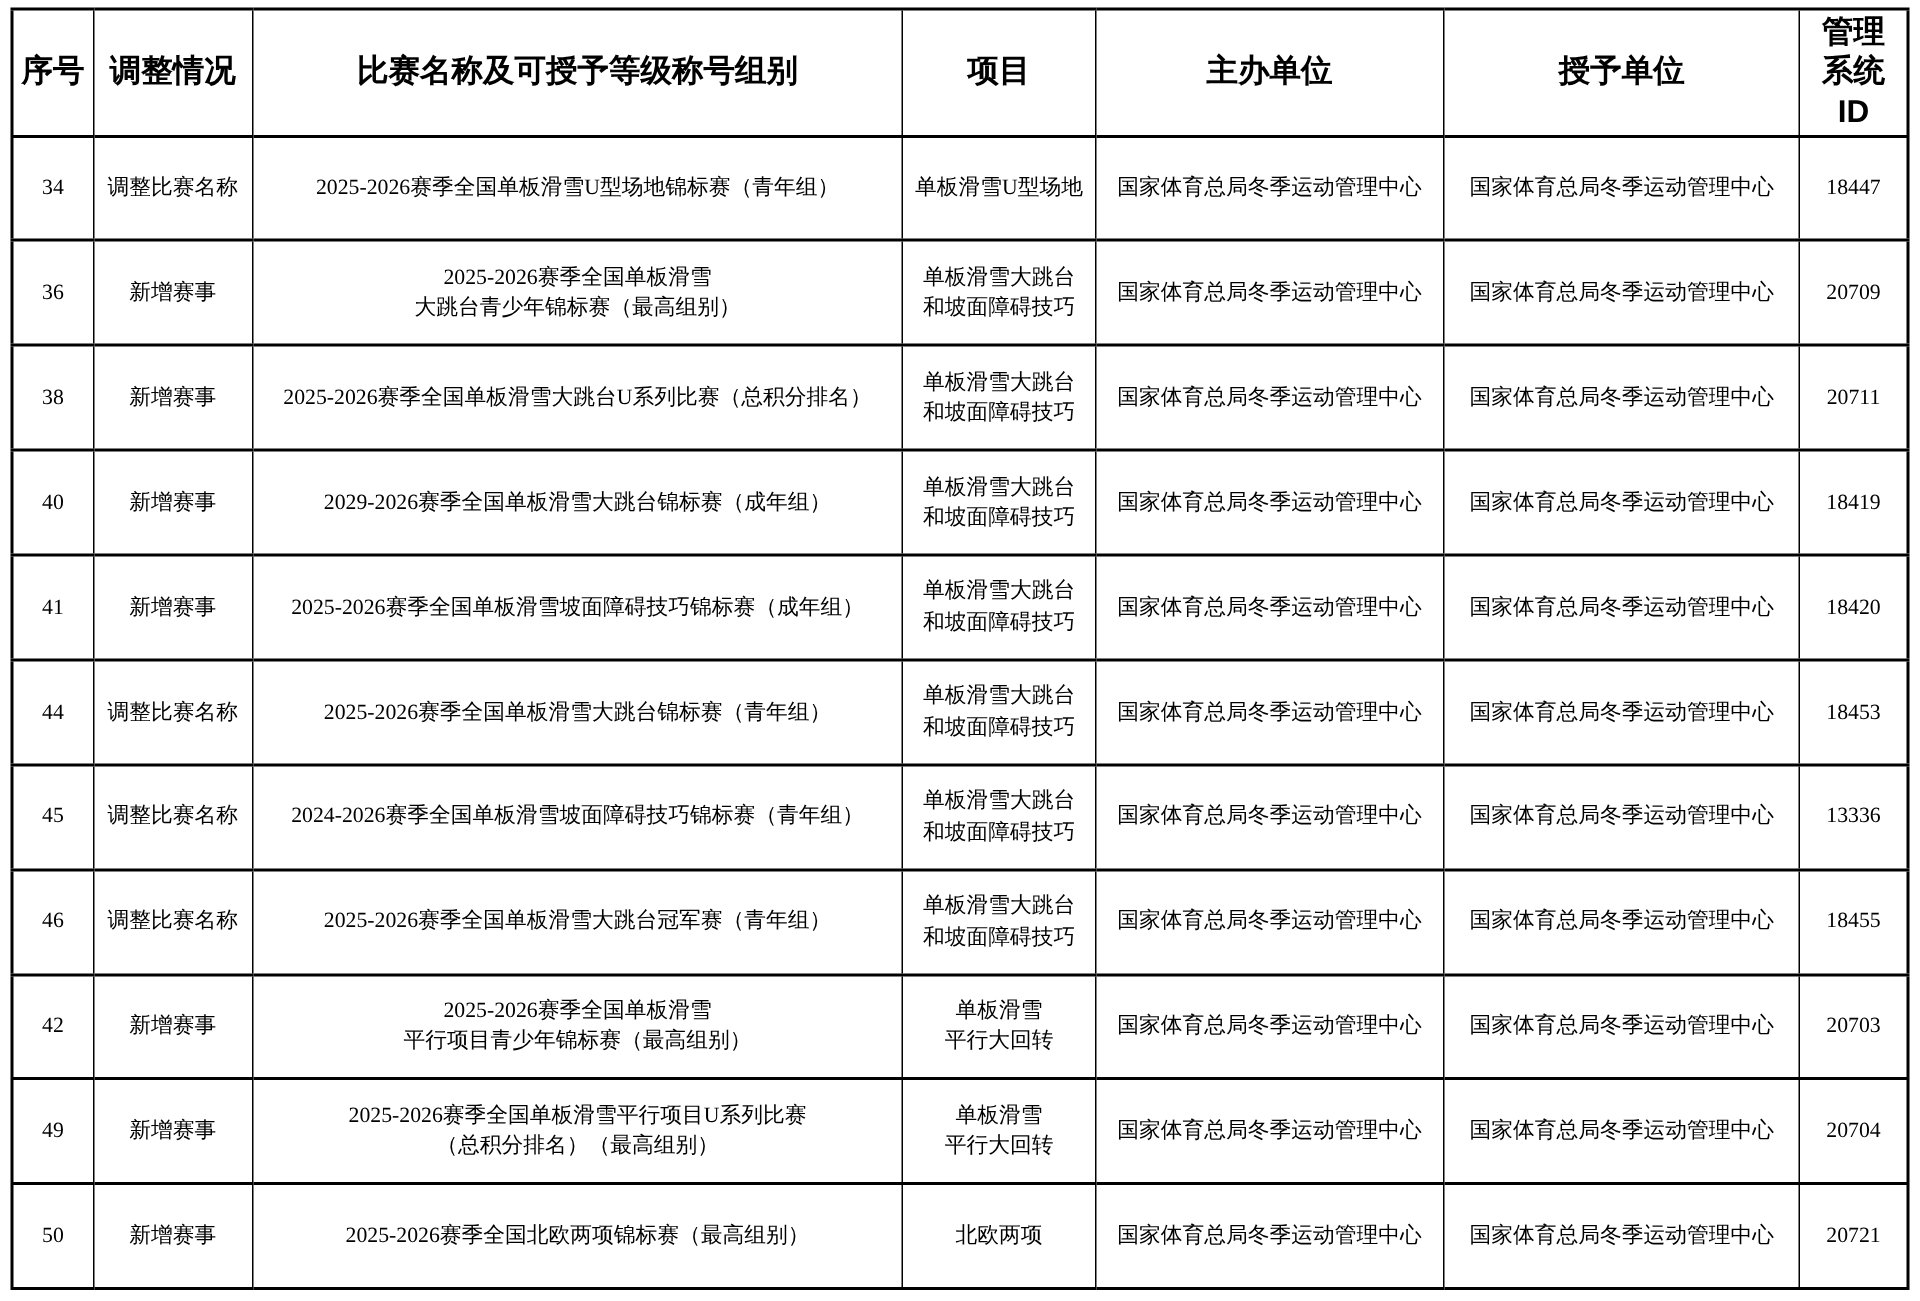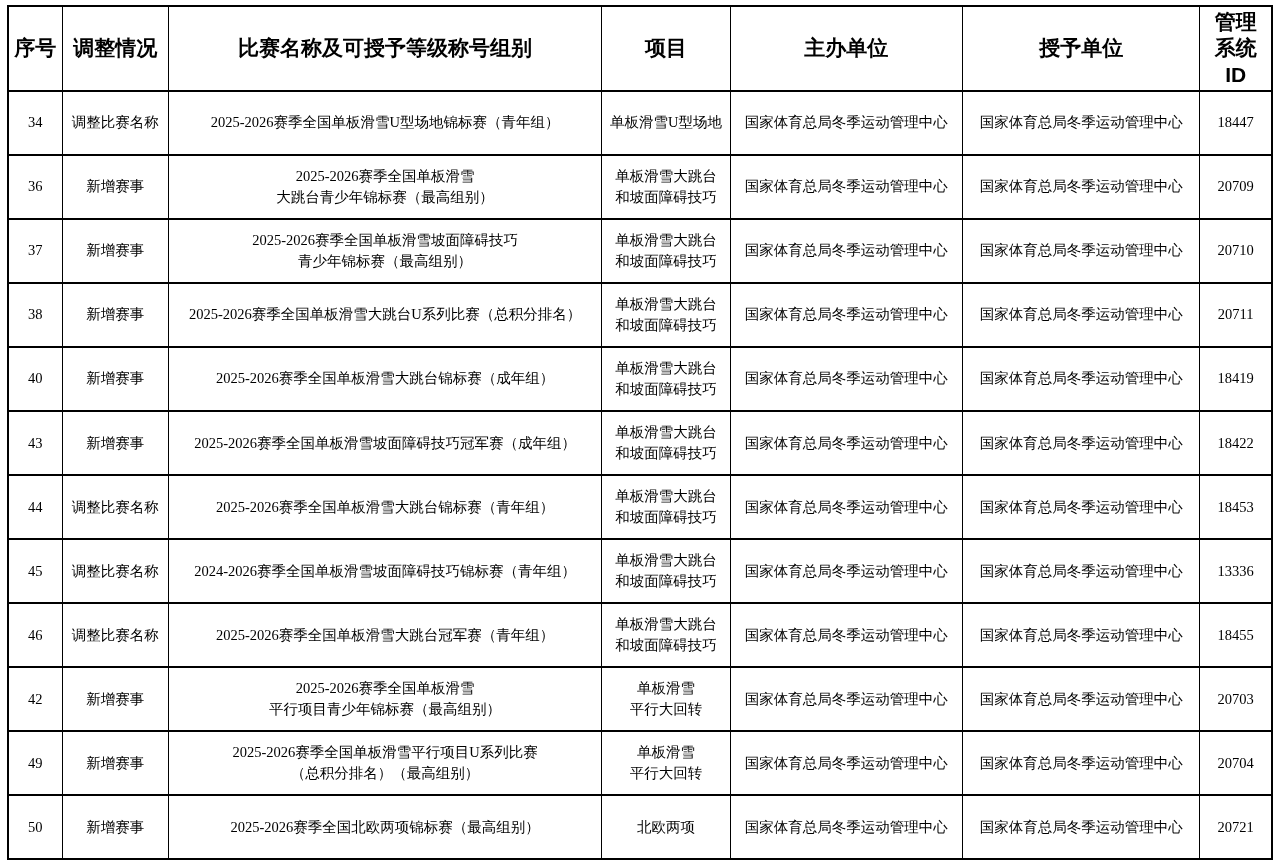--- a/index.html
+++ b/index.html
@@ -100,54 +100,45 @@
         <tr>
           <td>36</td>
           <td>新增赛事</td>
           <td>2025-2026赛季全国单板滑雪<br>大跳台青少年锦标赛（最高组别）</td>
           <td>单板滑雪大跳台<br>和坡面障碍技巧</td>
           <td>国家体育总局冬季运动管理中心</td>
           <td>国家体育总局冬季运动管理中心</td>
           <td>20709</td>
         </tr>
         <tr>
-          <td>37</td>
-          <td>新增赛事</td>
-          <td>2025-2026赛季全国单板滑雪坡面障碍技巧<br>青少年锦标赛（最高组别）</td>
-          <td>单板滑雪大跳台<br>和坡面障碍技巧</td>
-          <td>国家体育总局冬季运动管理中心</td>
-          <td>国家体育总局冬季运动管理中心</td>
-          <td>20710</td>
-        </tr>
-        <tr>
           <td>38</td>
           <td>新增赛事</td>
           <td>2025-2026赛季全国单板滑雪大跳台U系列比赛（总积分排名）</td>
           <td>单板滑雪大跳台<br>和坡面障碍技巧</td>
           <td>国家体育总局冬季运动管理中心</td>
           <td>国家体育总局冬季运动管理中心</td>
           <td>20711</td>
         </tr>
         <tr>
           <td>40</td>
           <td>新增赛事</td>
-          <td>2025-2026赛季全国单板滑雪大跳台锦标赛（成年组）</td>
+          <td>2029-2026赛季全国单板滑雪大跳台锦标赛（成年组）</td>
           <td>单板滑雪大跳台<br>和坡面障碍技巧</td>
           <td>国家体育总局冬季运动管理中心</td>
           <td>国家体育总局冬季运动管理中心</td>
           <td>18419</td>
         </tr>
         <tr>
-          <td>43</td>
+          <td>41</td>
           <td>新增赛事</td>
-          <td>2025-2026赛季全国单板滑雪坡面障碍技巧冠军赛（成年组）</td>
+          <td>2025-2026赛季全国单板滑雪坡面障碍技巧锦标赛（成年组）</td>
           <td>单板滑雪大跳台<br>和坡面障碍技巧</td>
           <td>国家体育总局冬季运动管理中心</td>
           <td>国家体育总局冬季运动管理中心</td>
-          <td>18422</td>
+          <td>18420</td>
         </tr>
         <tr>
           <td>44</td>
           <td>调整比赛名称</td>
           <td>2025-2026赛季全国单板滑雪大跳台锦标赛（青年组）</td>
           <td>单板滑雪大跳台<br>和坡面障碍技巧</td>
           <td>国家体育总局冬季运动管理中心</td>
           <td>国家体育总局冬季运动管理中心</td>
           <td>18453</td>
         </tr>

